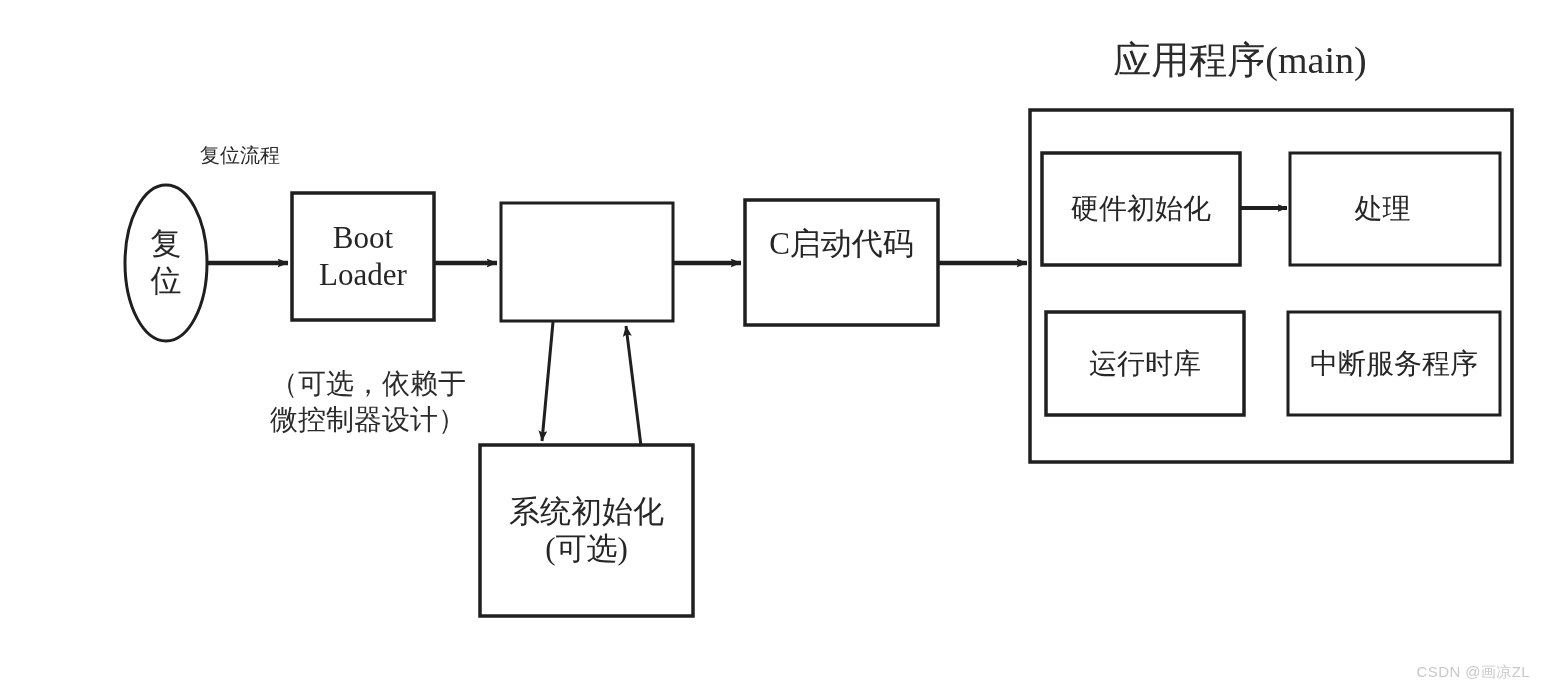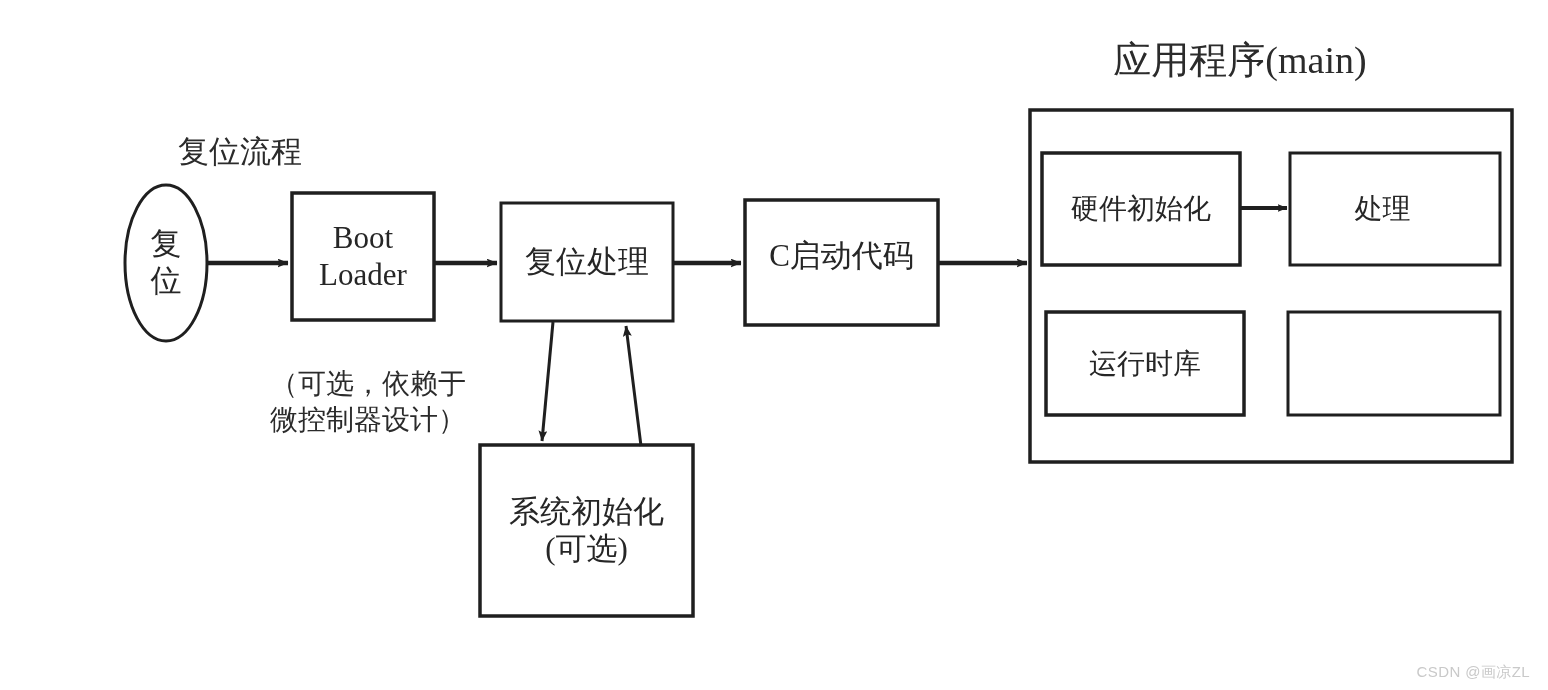--- a/index.html
+++ b/index.html
@@ -41,29 +41,29 @@
   }
   .free-lbl {
     position: absolute;
     text-align: center;
     line-height: 1.30;
     color: #2b2b2b;
     white-space: pre-line;
     font-family: "Liberation Serif", "DejaVu Serif", serif;
   }
   
-  #title-reset-flow   { left: 150px; top: 132px; width: 180px; font-size: 31px; }
+  #title-reset-flow   { left: 150px; top: 144px; width: 180px; font-size: 20px; font-family: Liberation Mono, monospace; }
   #title-application  { left: 1080px; top: 36px;  width: 320px; font-size: 38px; }
   #bootloader-note    { left: 228px; top: 366px;  width: 280px; font-size: 28px; }
 
   #lbl-reset        { left: 125px;  top: 185px; width: 82px;  height: 156px; font-size: 31px;
                       flex-direction: column; }
   #lbl-bootloader   { left: 292px;  top: 193px; width: 142px; height: 127px; font-size: 31px; }
   #lbl-reset-handle { left: 501px;  top: 203px; width: 172px; height: 118px; font-size: 31px; }
-  #lbl-cstartup     { left: 745px;  top: 194px; width: 193px; height: 125px; font-size: 31px; }
+  #lbl-cstartup     { left: 745px;  top: 182px; width: 193px; height: 125px; font-size: 31px; }
   #lbl-sysinit      { left: 480px;  top: 445px; width: 213px; height: 171px; font-size: 31px; border-radius: 12px; }
   #lbl-hwinit       { left: 1042px; top: 153px; width: 198px; height: 112px; font-size: 28px; }
   #lbl-process      { left: 1290px; top: 153px; width: 185px; height: 112px; font-size: 28px; }
   #lbl-runtime      { left: 1046px; top: 312px; width: 198px; height: 103px; font-size: 28px; text-align: center; }
   #lbl-isr          { left: 1288px; top: 312px; width: 212px; height: 103px; font-size: 28px; }
 
   #watermark {
     position: absolute;
     right: 18px;
     bottom: 8px;
@@ -130,29 +130,29 @@
   <div class="free-lbl" id="title-application">应用程序(main)</div>
 
   <div class="free-lbl" id="bootloader-note">（可选，依赖于
 微控制器设计）</div>
 
   <div class="lbl" id="lbl-reset"><span class="vchar">复</span><span class="vchar">位</span></div>
 
   <div class="lbl" id="lbl-bootloader">Boot
 Loader</div>
 
-  <div class="lbl" id="lbl-reset-handle">复位处理</div>
 
   <div class="lbl" id="lbl-cstartup">C启动代码</div>
 
   <div class="lbl" id="lbl-sysinit">系统初始化
 (可选)</div>
 
   <div class="lbl" id="lbl-hwinit">硬件初始化</div>
 
   <div class="lbl" id="lbl-process">处理</div>
 
   <div class="lbl" id="lbl-runtime">运行时库</div>
 
+  <div class="lbl" id="lbl-isr">中断服务程序</div>
 
   <div id="watermark">CSDN @画凉ZL</div>
 
 </div>
 
 </body></html>

